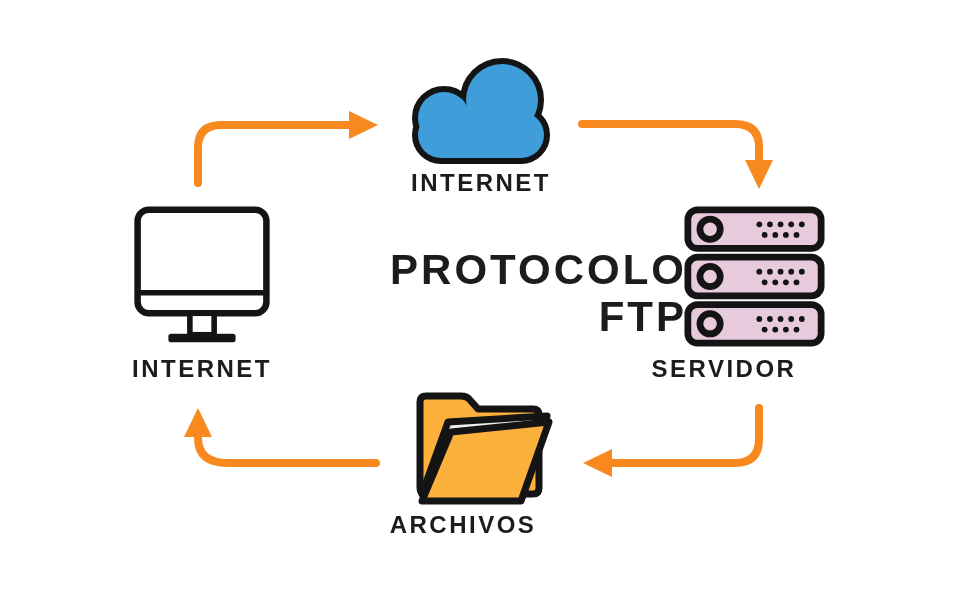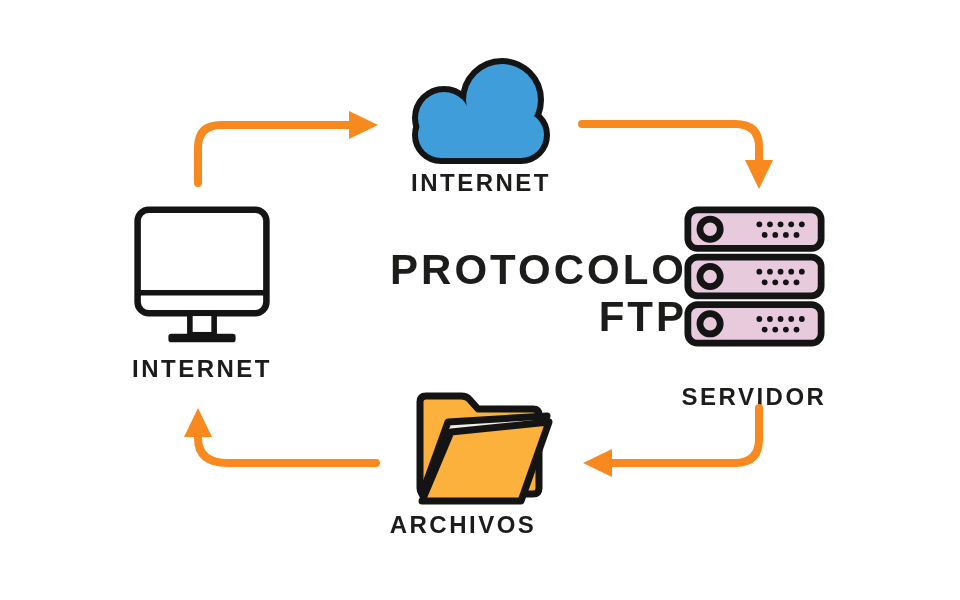--- a/index.html
+++ b/index.html
@@ -112,21 +112,21 @@
             <circle cx="111" cy="19" r="3"></circle>
             <circle cx="122" cy="19" r="3"></circle>
           <circle cx="83.5" cy="30" r="3"></circle>
             <circle cx="94.5" cy="30" r="3"></circle>
             <circle cx="105.5" cy="30" r="3"></circle>
             <circle cx="116.5" cy="30" r="3"></circle>
         </g>
       </g>
     </svg>
   </div>
-  <div class="node-label" style="left:654px;top:356px;margin-top:28px;">SERVIDOR</div>
+  <div class="node-label" style="left:624px;top:356px;">SERVIDOR</div>
 
   <div class="abs" style="left:406px;top:389px;">
     <svg width="150" height="124" viewBox="0 0 150 124">
       <g stroke-width="7" stroke-linejoin="round">
 
         <path d="M14 99 L14 13 Q14 7 20 7 L55 7 Q61 7 64 11 L72 20 L127 20 Q133 20 133 26 L133 99 Q133 105 127 105 L20 105 Q14 105 14 99 Z" class="fill-folder stroke-ink"></path>
 
         <polygon points="42,33 141,27 114,105 16,105" class="fill-paper stroke-ink"></polygon>
 
         <polygon points="45,43 143,33 115,112 16,112" class="fill-folder stroke-ink"></polygon>

